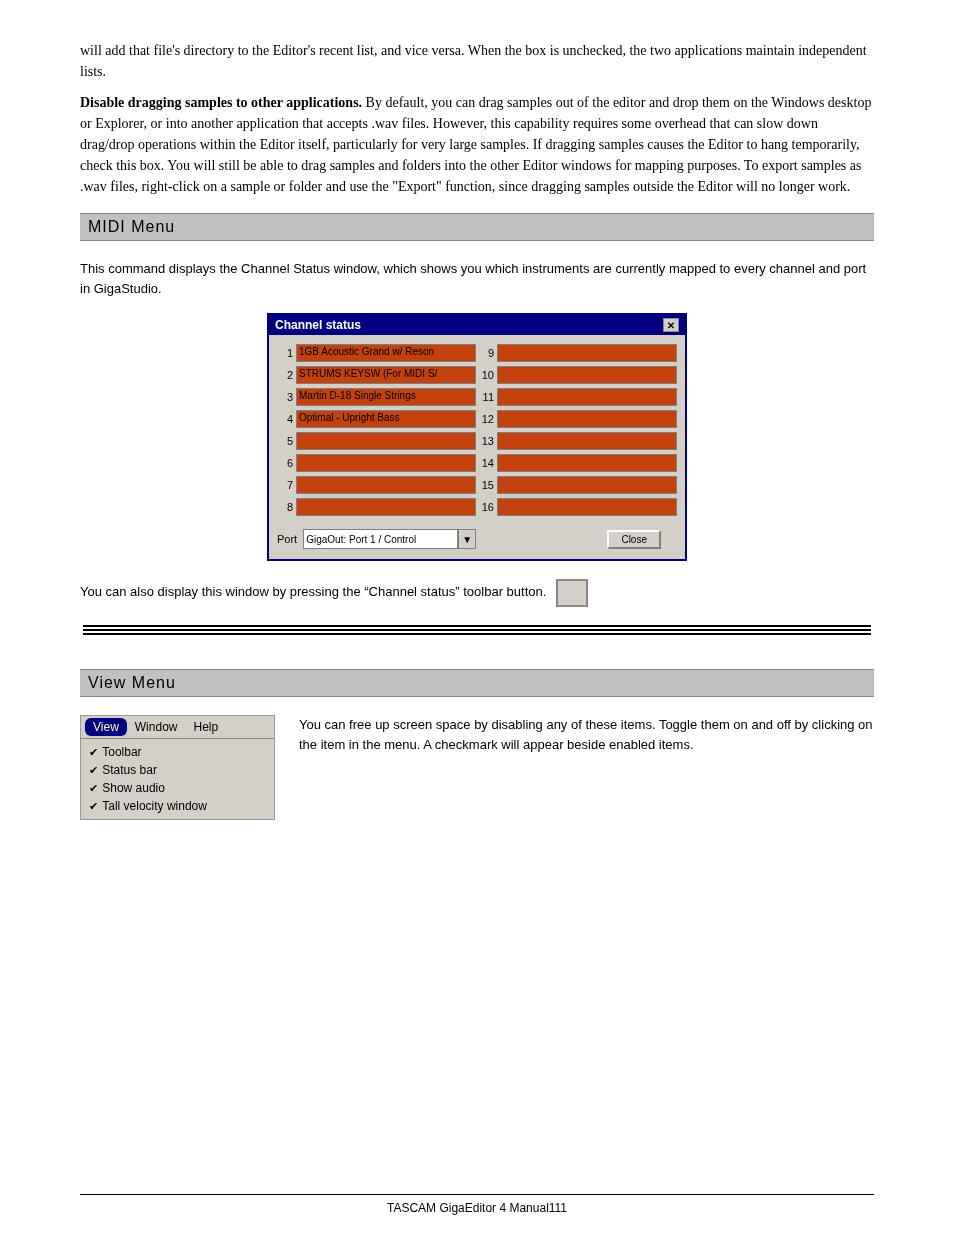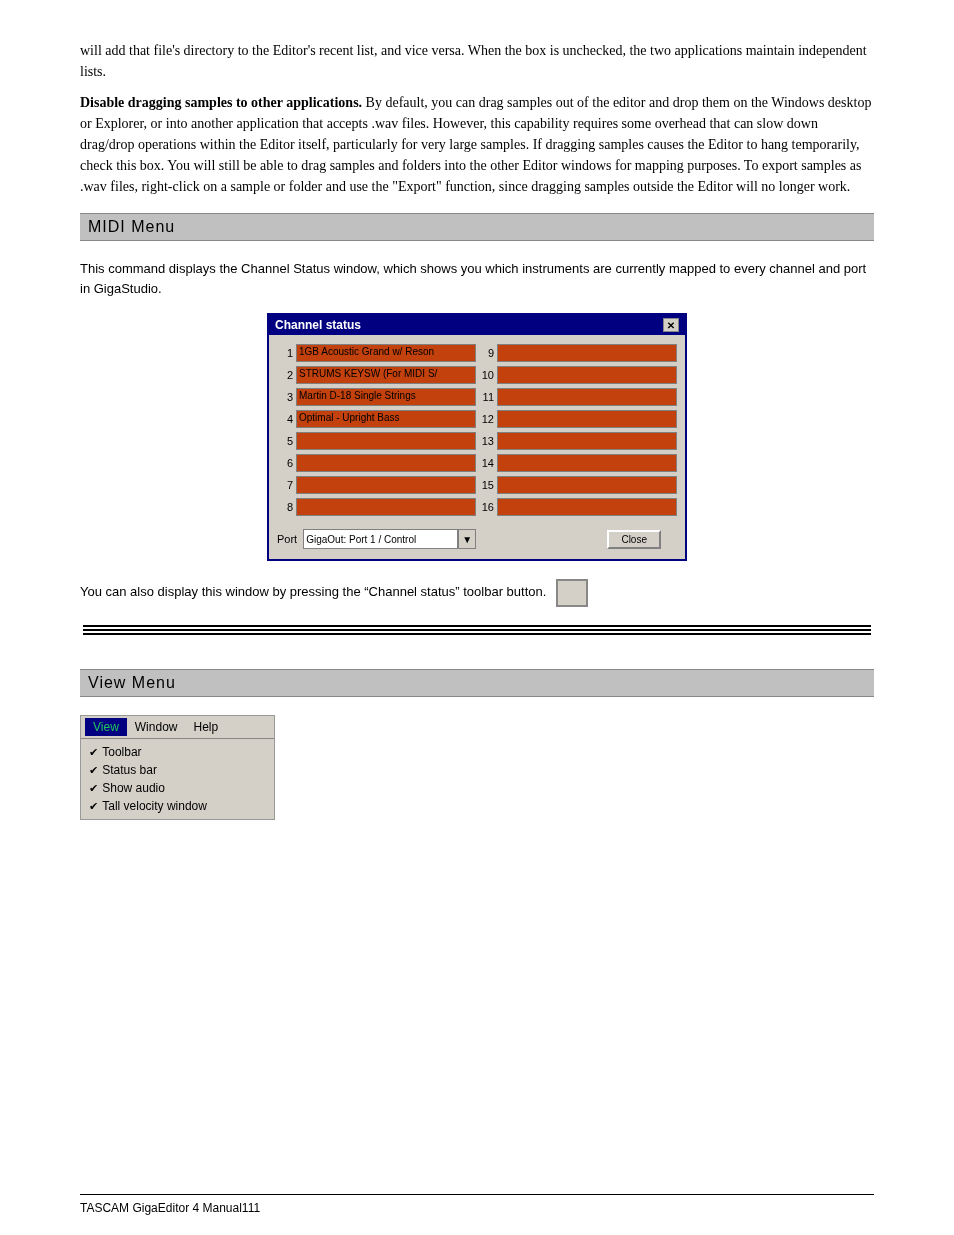--- a/index.html
+++ b/index.html
@@ -201,21 +201,22 @@
       gap: 0;
       padding: 2px 4px;
       border-bottom: 1px solid #888;
     }
     .vm-menu-item {
       padding: 2px 8px;
       font-size: 12px;
     }
     .vm-menu-item.active {
       background: #000080;
-      color: #22c55e;
+      color: #fef9c3;
+      border-radius: 6px;
     }
     .vm-body {
       padding: 4px 0;
     }
     .vm-row {
       display: flex;
       align-items: center;
       padding: 2px 8px;
       font-size: 12px;
       gap: 4px;
@@ -237,21 +238,21 @@
       clear: both;
     }
     
     .footer {
       position: absolute;
       bottom: 20px;
       left: 80px;
       right: 80px;
       border-top: 1px solid #000;
       display: flex;
-      justify-content: flex-start;
+      justify-content: center;
       padding-top: 6px;
       font-family: Arial, sans-serif;
       font-size: 12px;
     }
   </style>
 </head>
 <body>
 
 <div class="page">
 
@@ -395,20 +396,23 @@
             <span class="vm-check">✔</span>
             <span>Show audio</span>
           </div>
           <div class="vm-row">
             <span class="vm-check">✔</span>
             <span>Tall velocity window</span>
           </div>
         </div>
       </div>
 
+      <div class="view-text-block">
+        <p>You can free up screen space by disabling any of these items. Toggle them on and off by clicking on the item in the menu. A checkmark will appear beside enabled items.</p>
+      </div>
     </div>
 
   </div>
 
   <div class="footer">
     <span>TASCAM GigaEditor 4 Manual</span>
     <span>111</span>
   </div>
 </div>
 

